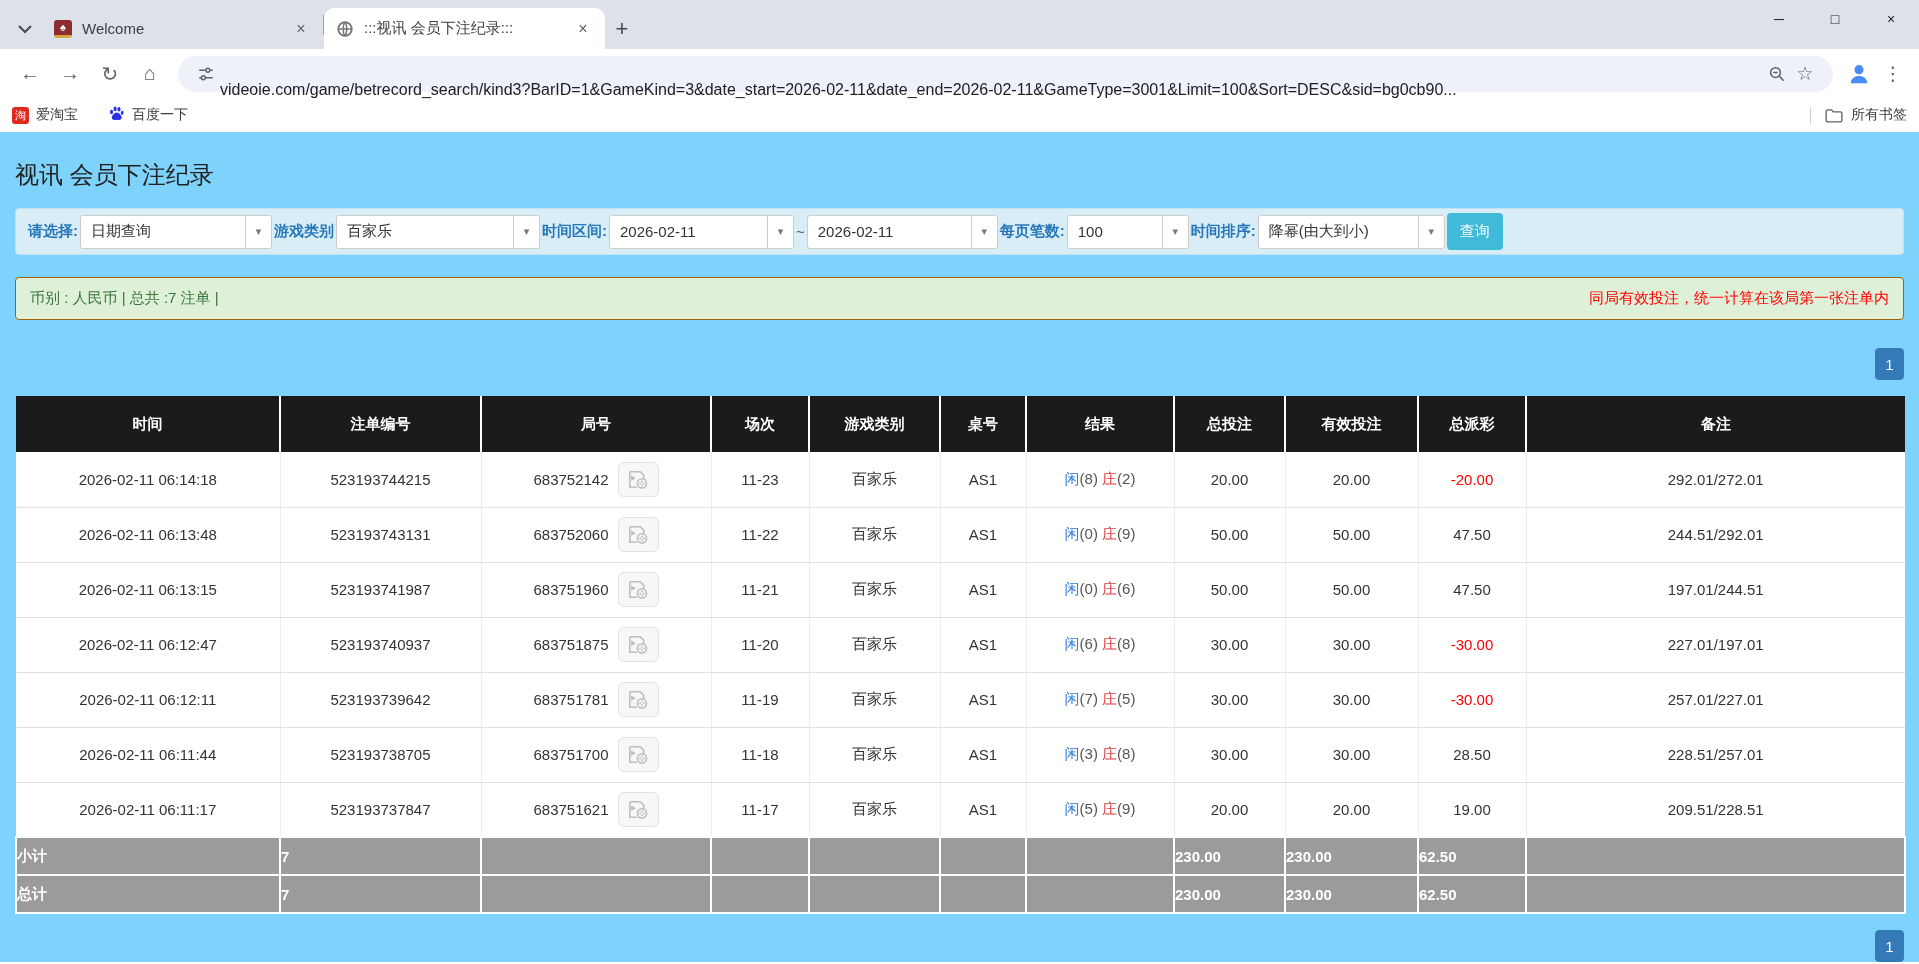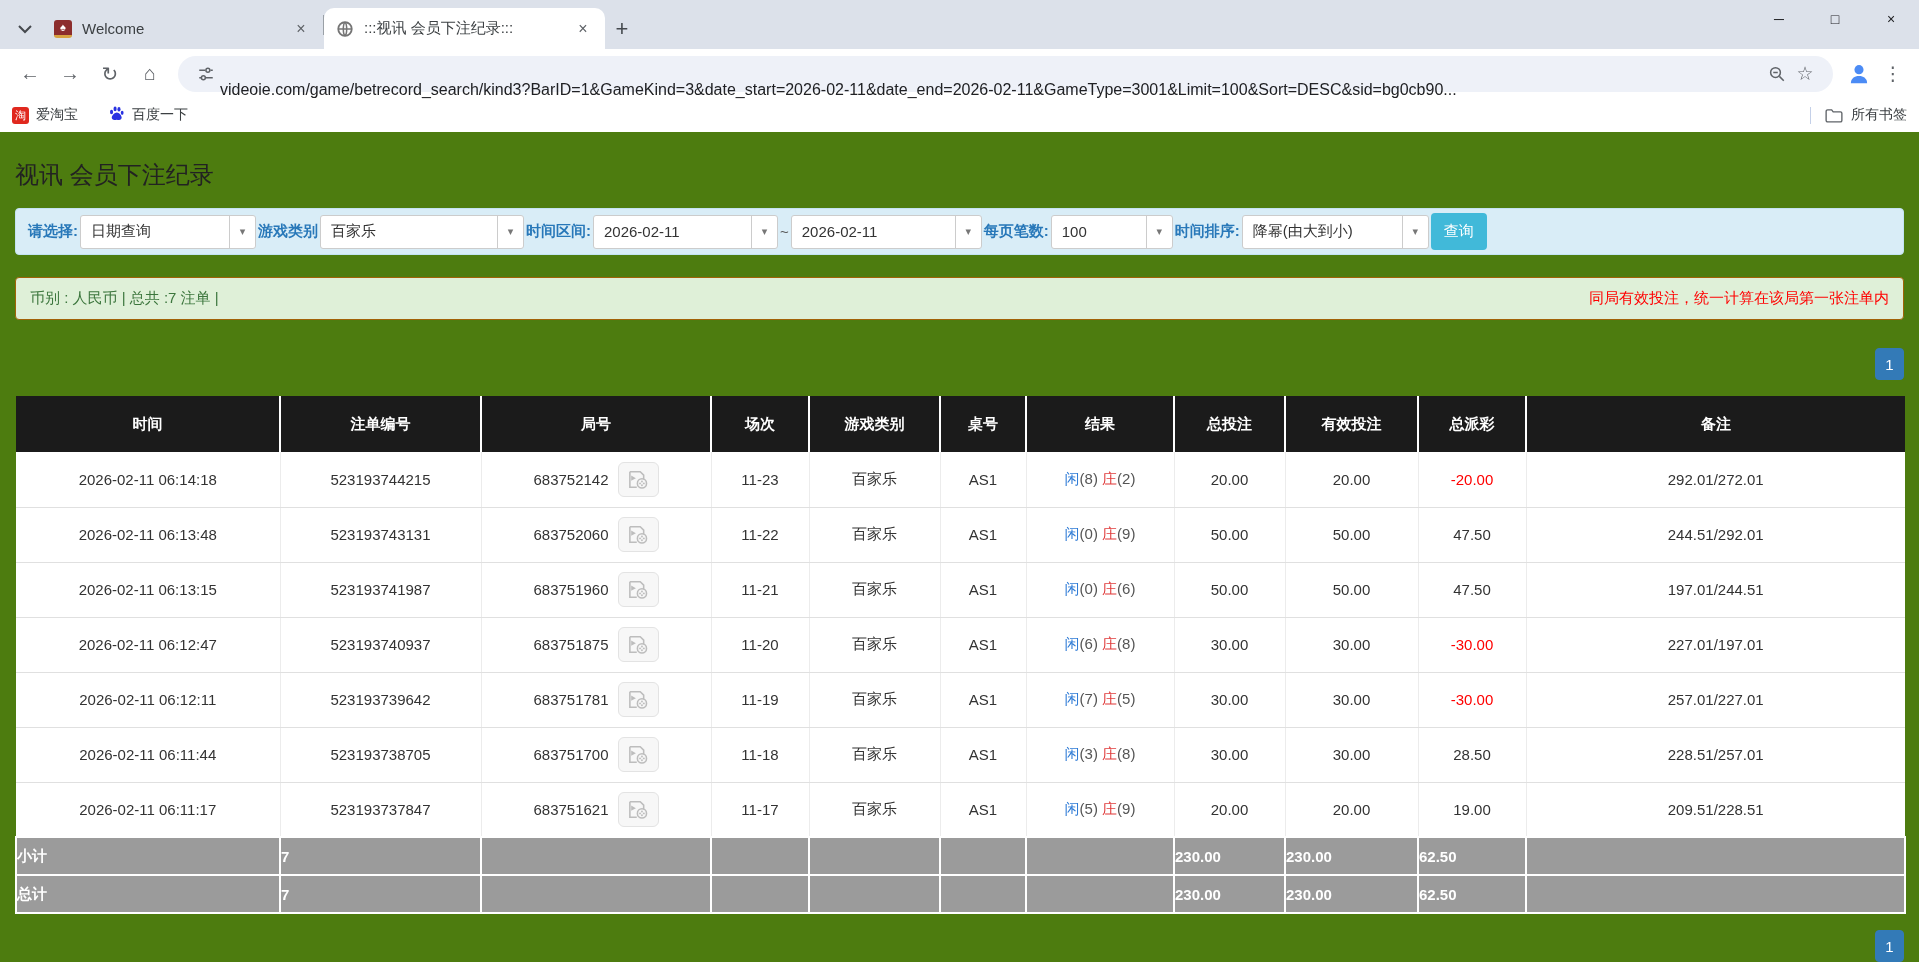--- a/index.html
+++ b/index.html
@@ -29,21 +29,21 @@
   .star-glyph { font-size:19px; }
   .avatar-btn { width:36px; height:36px; display:flex; align-items:center; justify-content:center; }
   .menu-btn { width:32px; height:36px; display:flex; align-items:center; justify-content:center; font-size:19px; color:#5f6368; letter-spacing:0; }
   .bookmarksbar { height:34px; background:#fff; display:flex; align-items:center; padding:0 12px; }
   .bookmark { display:flex; align-items:center; gap:7px; font-size:14px; color:#3c4043; margin-right:30px; }
   .bm-icon-taobao { width:17px; height:17px; background:#e0281e; border-radius:3px; color:#fff; font-size:11px; display:flex; align-items:center; justify-content:center; }
   .bm-spacer { flex:1; }
   .bm-divider { width:1px; height:17px; background:#c4d0e8; margin-right:14px; }
   .all-bookmarks { display:flex; align-items:center; gap:8px; font-size:14px; color:#3c4043;font-family:Liberation Serif, serif; }
   
-  .page { padding:0 15px; background:#4d7c0f; }
+  .page { padding:0 15px; background:#7dd3fc; }
   .page-title { font-size:24px; font-weight:400; color:#222; padding:27px 0 17px 0; }
   .filter-panel { background:#d9edf7; border:1px solid #c3e3f2; border-radius:4px; padding:4px 12px; display:flex; align-items:center; gap:2px; }
   .f-label { color:var(--filter_label_blue,#2878b9); font-weight:bold; font-size:15px; white-space:nowrap; }
   .select { background:#fff; border:1px solid #ccc; border-radius:3px; height:34px; display:flex; align-items:stretch; font-size:15px; color:#333; }
   .select .sel-value { display:flex; align-items:center; padding:0 10px; flex:1; white-space:nowrap; overflow:hidden; }
   .select .sel-arrow { width:26px; border-left:1px solid #ccc; display:flex; align-items:center; justify-content:center; color:#777; font-size:11px; }
   .tilde { color:#555; font-size:15px; }
   .search-btn { background:var(--button_cyan,#41b9d9); color:#fff; border:none; border-radius:4px; height:37px; padding:0 13px; font-size:15px; font-family:Liberation Serif, serif; }
   .summary-bar { margin-top:22px; background:#dff0d8; border:1px solid #a16207; border-radius:4px; padding:11px 14px; display:flex; justify-content:space-between; align-items:center; font-size:15px; color:#3c763d; }
   .summary-note { color:var(--loss_red,#ff0000); }
@@ -154,21 +154,21 @@
       </svg>
     <span>所有书签</span>
   </div>
 </div>
 
 <div class="page">
   <div class="page-title">视讯 会员下注纪录</div>
 
   <div class="filter-panel">
     <span class="f-label">请选择:</span>
-    <div class="select" style="width:176px">
+    <div class="select" style="width:192px">
       <span class="sel-value">日期查询</span>
       <span class="sel-arrow">▾</span>
     </div>
     <span class="f-label">游戏类别</span>
     <div class="select" style="width:204px">
       <span class="sel-value">百家乐</span>
       <span class="sel-arrow">▾</span>
     </div>
     <span class="f-label">时间区间:</span>
     <div class="select" style="width:185px">

